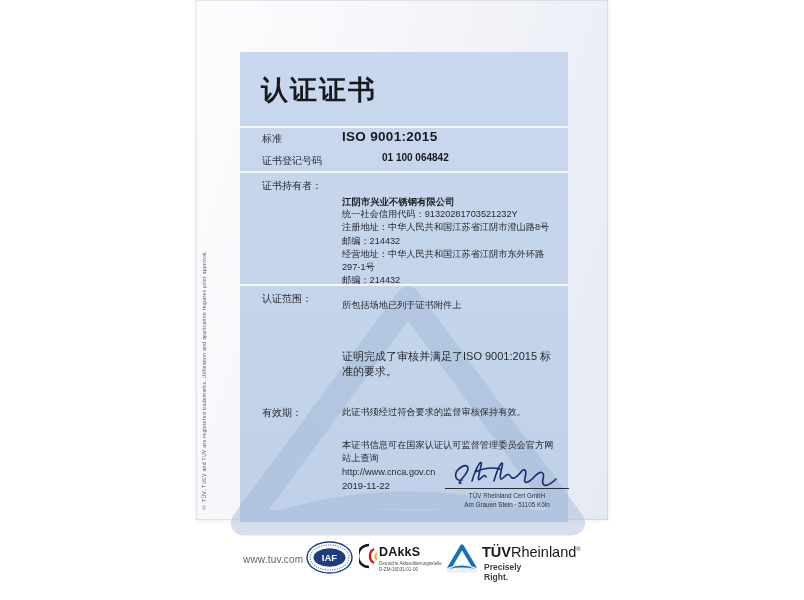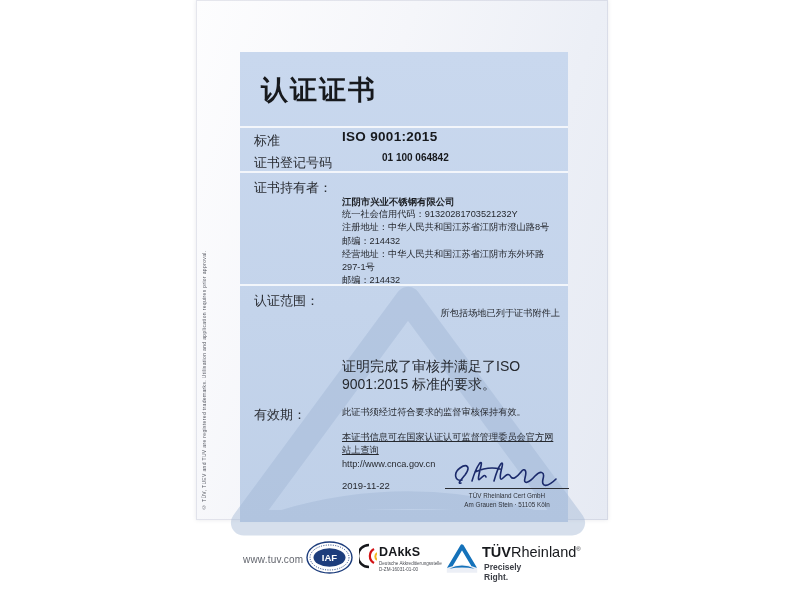--- a/index.html
+++ b/index.html
@@ -23,29 +23,29 @@
     background:linear-gradient(180deg,#c9d8ee 0%,#c4d4eb 55%,#bfd0e8 100%);
     color:#23262c;
   }
   .watermark{position:absolute;left:-34px;top:228px;width:404px;height:274px;opacity:.42;pointer-events:none;}
   .sep{position:absolute;left:0;right:0;height:2px;background:rgba(255,255,255,.78);}
   .sep1{top:74px}.sep2{top:119px}.sep3{top:232px}
   .title{
     position:absolute;left:21px;top:20px;margin:0;
     font-size:27px;font-weight:600;letter-spacing:2px;color:#17191d;
   }
-  .lbl{position:absolute;left:14px;font-size:13px;color:#2a2d33;}
+  .lbl{position:absolute;left:22px;font-size:10px;color:#2a2d33;}
   .val{position:absolute;left:102px;}
   .iso{top:77px;font-size:13.5px;font-weight:bold;color:#17191d;letter-spacing:.3px;}
   .regno{top:100px;font-size:10px;font-weight:bold;color:#17191d;padding-left:40px;}
   .blk{position:absolute;left:102px;font-size:9.2px;line-height:13.2px;color:#26292f;width:218px;}
   .blk .bold{font-weight:bold;font-size:9.4px;color:#1b1e23;}
-  .note-gap{margin-top:20px;text-align:right;}
-  .statement{position:absolute;left:102px;top:306px;font-size:14px;color:#26292f;width:220px;}
-  .info-gap{margin-top:12px;text-decoration:underline;}
+  .note-gap{margin-top:12px;}
+  .statement{position:absolute;left:102px;top:297px;font-size:11px;color:#26292f;width:220px;}
+  .info-gap{margin-top:20px;}
   .date{position:absolute;left:102px;top:428px;font-size:9.5px;color:#26292f;}
   .sig{position:absolute;left:203px;top:402px;width:128px;text-align:center;}
   .sig svg{display:block;margin:0 auto -2px auto;}
   .sig-line{height:1px;background:#2a2d33;margin:0 2px;}
   .issuer{font-size:6.3px;line-height:8.5px;color:#2e3138;margin-top:3px;}
   .footer{position:absolute;left:0;top:538px;width:412px;height:56px;}
   .website{position:absolute;left:47px;top:16px;font-size:10px;color:#63666e;letter-spacing:.2px;}
   .iaf{position:absolute;left:110px;top:3px;}
   .dakks{position:absolute;left:163px;top:5px;}
   .dakks-name{position:absolute;left:20px;top:2px;font-size:12.5px;font-weight:bold;color:#16181c;letter-spacing:.2px;}

